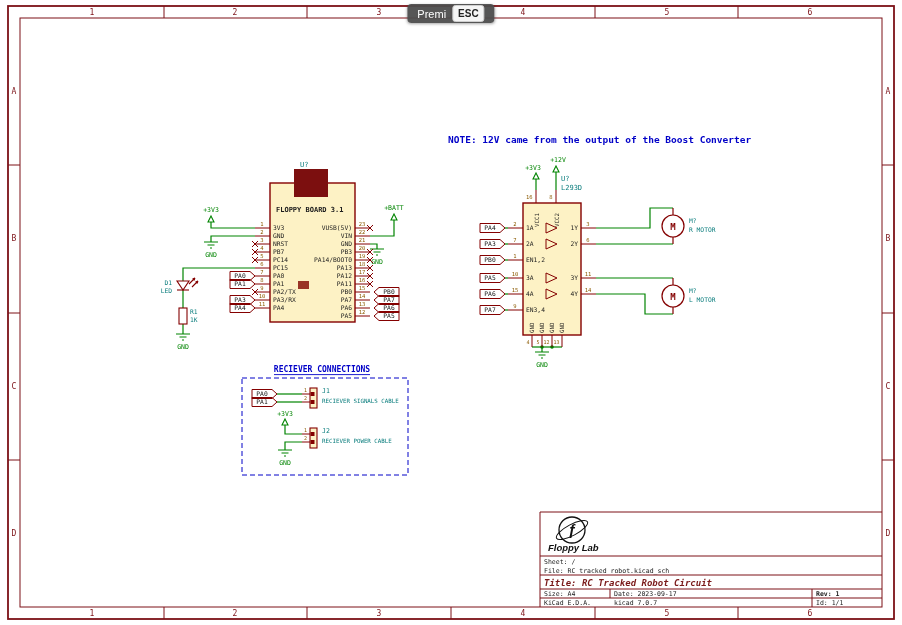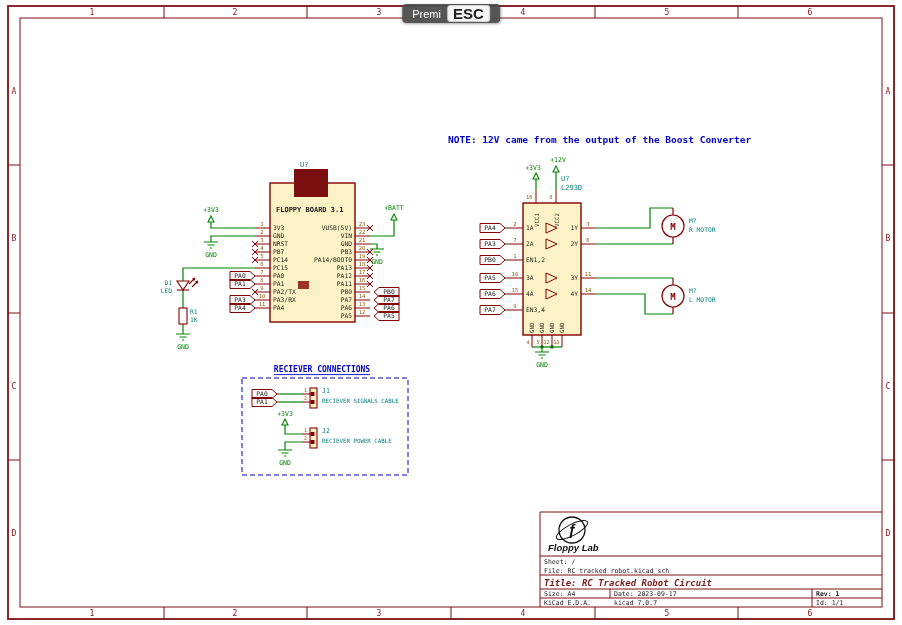--- a/index.html
+++ b/index.html
@@ -5,21 +5,21 @@
   html,body{margin:0;padding:0;background:#ffffff;}
   .page{position:relative;width:902px;height:625px;background:#ffffff;overflow:hidden;
         font-family:"Liberation Sans",sans-serif;}
   .page svg{position:absolute;left:0;top:0;}
   .t{font-family:"DejaVu Sans Mono",monospace;}
   .toast{position:absolute;top:4px;left:50%;transform:translateX(-50%);
          background:rgba(77,77,77,.95);color:#fff;font-size:11px;
          padding:1px 10px;border-radius:4px;display:inline-flex;align-items:center;gap:6px;
          box-shadow:0 1px 3px rgba(0,0,0,.35);white-space:nowrap;z-index:5;}
   .toast .key{background:#f5f5f5;color:#222;border:1px solid #cfcfcf;border-radius:3px;
-         padding:0 5px;font-size:15px;line-height:15px;font-weight:bold;}
+         padding:0 5px;font-size:10px;line-height:15px;font-weight:bold;}
 </style>
 </head>
 <body>
 
 <div class="page">
 
 <svg width="902" height="625" viewBox="0 0 902 625">
 
   <g stroke="#7c1117" fill="none">
     <rect x="8" y="6" width="886" height="613" stroke-width="1.8"></rect>

